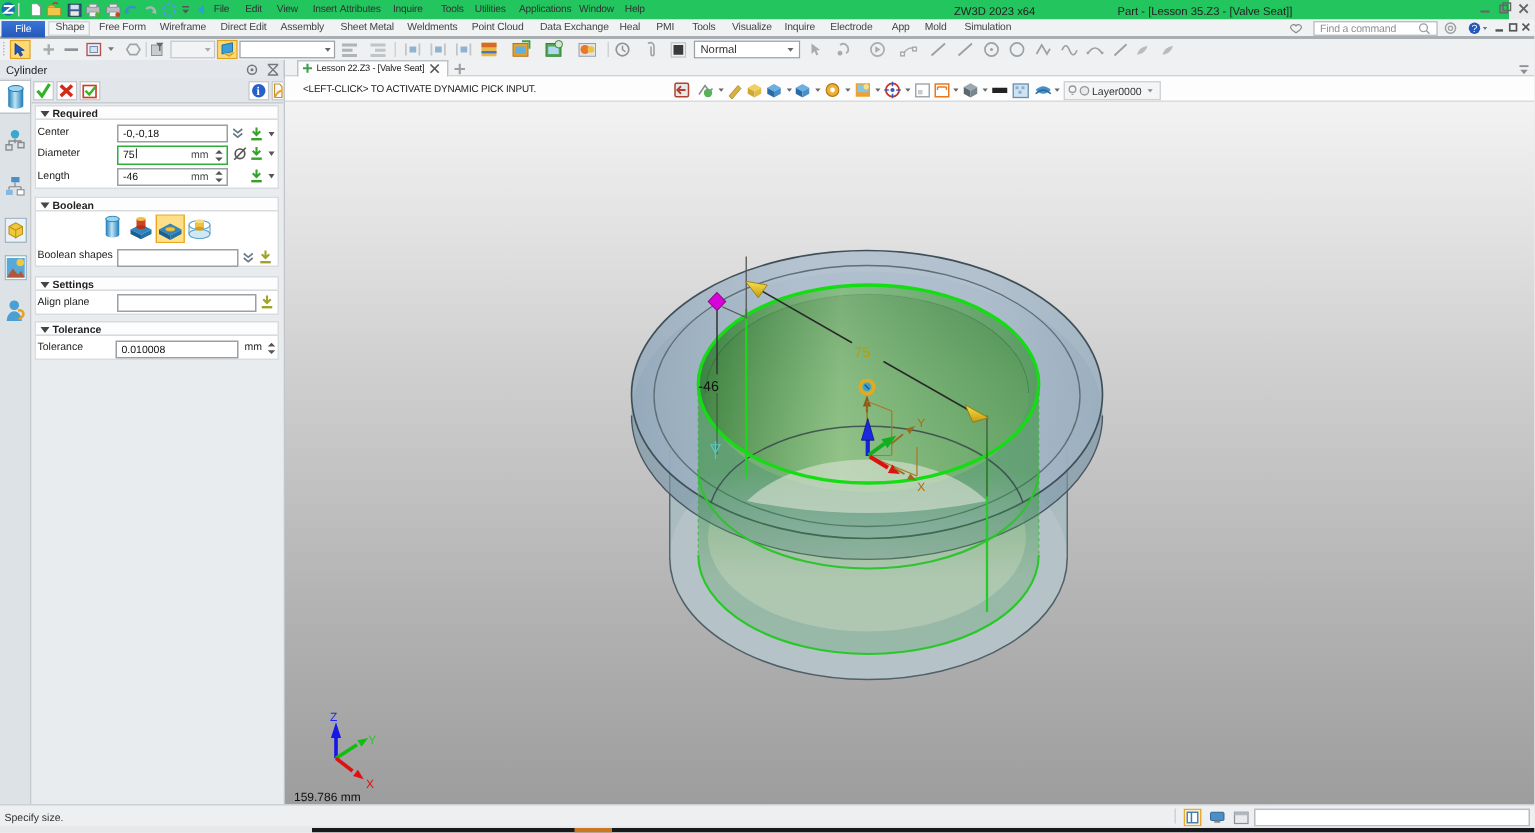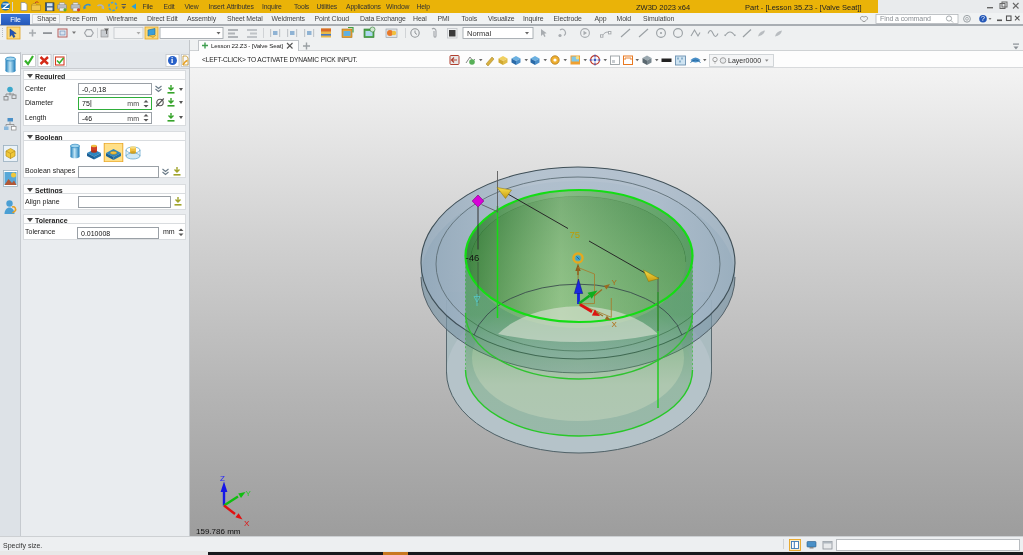--- a/index.html
+++ b/index.html
@@ -1,20 +1,20 @@
 <!DOCTYPE html>
 <html><head>
 <meta charset="utf-8">
 <style>
   html,body{margin:0;padding:0;}
   body{width:1023px;height:555px;overflow:hidden;position:relative;
        font-family:"Liberation Sans",sans-serif;background:#e9ebed;}
   .abs{position:absolute;}
   
-  #titlebar{left:0;top:0;width:878px;height:13px;background:#eab308;font-size:6.8px;color:#333;letter-spacing:-0.15px;}
+  #titlebar{left:0;top:0;width:1006px;height:13px;background:#22c55e;font-size:6.8px;color:#333;letter-spacing:-0.15px;}
   #menurow span.m{position:absolute;top:2.5px;}
   
   #ribbontabs{left:0;top:13px;width:1023px;height:13px;background:#f0f2f3;font-size:6.9px;letter-spacing:-0.1px;}
   .rt{position:absolute;top:2px;color:#444;}
   
   #row3{left:0;top:26px;width:1023px;height:14px;background:#eef0f1;}
   
   #panel{left:0;top:40px;width:190px;height:498px;background:#e4e8ec;border-right:1px solid #c2c6ca;box-sizing:border-box;}
   #ptitle{left:0;top:0;width:190px;height:12px;font-size:7.5px;color:#222;}
   #pstrip{left:0;top:12px;width:21px;height:486px;background:#dde2e7;border-right:1px solid #c6cacf;box-sizing:border-box;}
@@ -485,20 +485,28 @@
     <line x1="224" y1="505.5" x2="235" y2="514" stroke="#e01010" stroke-width="2.4"></line>
     <polygon points="242.5,519.5 235.4,517.3 238.6,513.2" fill="#e01010"></polygon>
     <text x="220" y="480.5" font-size="8" fill="#2222ff" font-family="Liberation Sans">Z</text>
     <text x="245.5" y="496" font-size="8" fill="#22cc22" font-family="Liberation Sans">Y</text>
     <text x="244" y="525.5" font-size="8" fill="#e01010" font-family="Liberation Sans">X</text>
     <text x="196" y="534" font-size="8" fill="#111" font-family="Liberation Sans">159.786 mm</text>
   </g>
 </svg>
 </div>
 <div class="abs" id="panel">
+  <div class="abs" id="ptitle">
+      <span style="position:absolute;left:4px;top:2px;">Cylinder</span>
+    <svg class="abs" style="left:164px;top:2px" width="24" height="9" viewBox="0 0 24 9">
+      <circle cx="4" cy="4.5" r="3" fill="none" stroke="#777" stroke-width="1"></circle>
+        <circle cx="4" cy="4.5" r="1" fill="#777"></circle>
+      <path d="M15 1.5 l6 6 M21 1.5 l-6 6 M14.5 1 h7 M14.5 8 h7" stroke="#777" stroke-width="0.9" fill="none"></path>
+    </svg>
+  </div>
   <div class="abs" id="pstrip">
 
     <div class="abs" style="left:0;top:1px;width:21px;height:23px;background:#fff;border:1px solid #bfc4c9;border-left:none;box-sizing:border-box;"></div>
     <svg class="abs" style="left:3px;top:4px" width="15" height="17" viewBox="0 0 15 17">
       <defs>
           <linearGradient id="cyl1" x1="0" x2="1">
             <stop offset="0" stop-color="#1a7ab8"></stop>
             <stop offset="0.45" stop-color="#bfe4f5"></stop>
             <stop offset="1" stop-color="#1a7ab8"></stop>
           </linearGradient>

